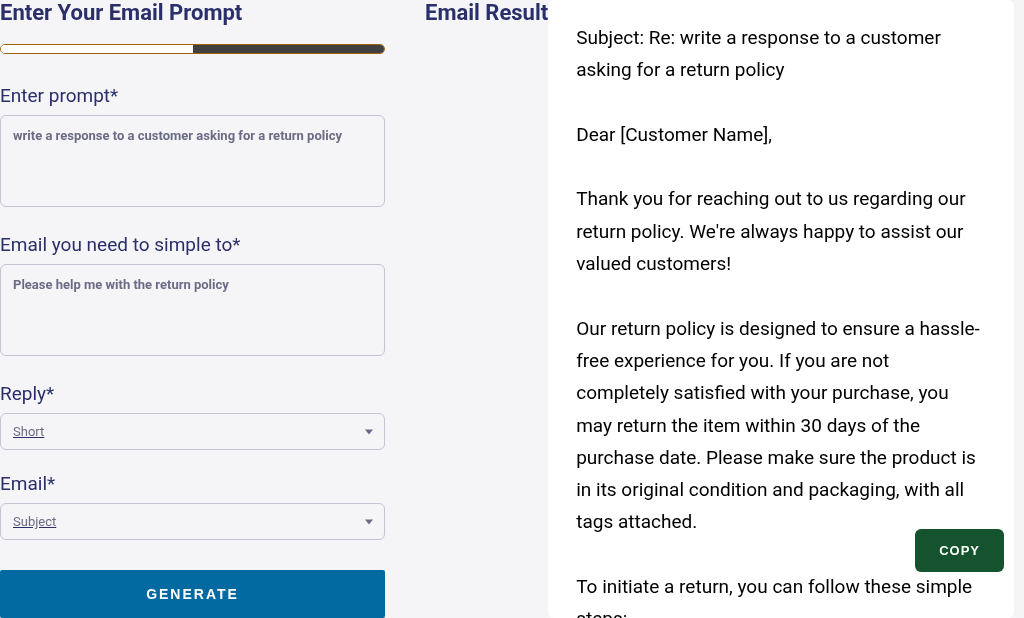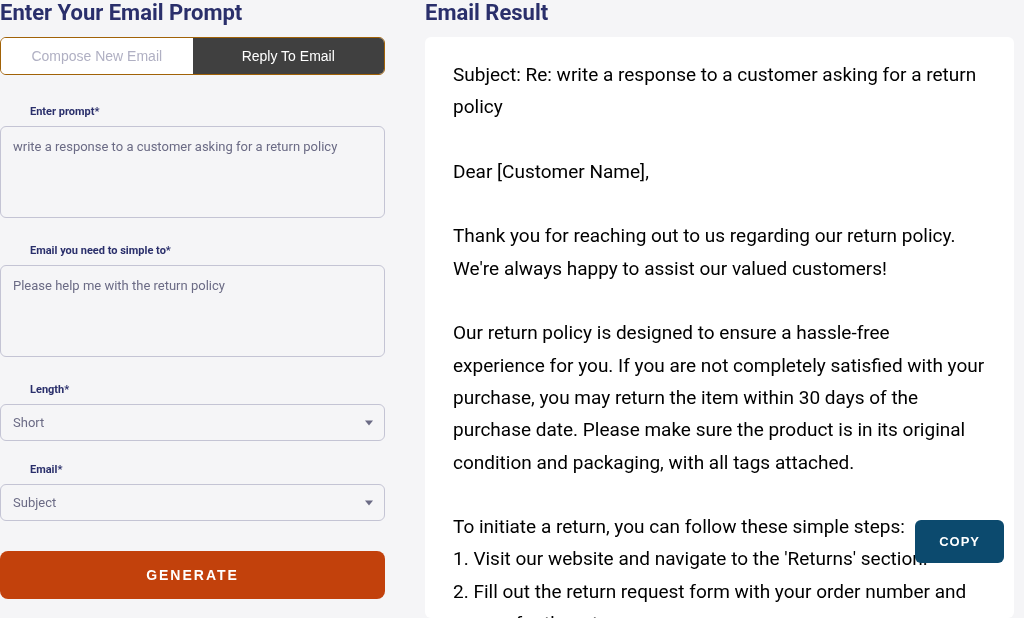--- a/index.html
+++ b/index.html
@@ -24,28 +24,28 @@
 .left-panel {
   width: 385px;
   padding: 0px 0 0 0;
   display: flex;
   flex-direction: column;
 }
 .right-panel {
   flex: 1;
   padding: 0 10px 0 0;
   display: flex;
-  flex-direction: column;
+  flex-direction: row;
   position: relative;
 }
 h1 {
   font-size: 22px;
   font-weight: 700;
   color: #2a2f6b;
-  margin-bottom: 12px;
+  margin-bottom: 19px;
 }
 .tabs {
   display: flex;
   border-radius: 6px;
   overflow: hidden;
   border: 1px solid #a16207;
   margin-bottom: 30px;
 }
 .tab {
   flex: 1;
@@ -58,44 +58,45 @@
   border: none;
 }
 .tab.active {
   background: #404040;
   color: #fff;
 }
 .field-group {
   margin-bottom: 22px;
 }
 .field-label {
-  font-size: 11px;
-  font-weight: 700;
+  font-size: 19px;
+  font-weight: 400;
   color: #2a2f6b;
   margin-bottom: 8px;
   display: block;
-  padding-left: 30px;
 }
 textarea {
   width: 100%;
   border: 1px solid #c4c4d4;
   border-radius: 6px;
   padding: 12px;
   font-family: inherit;
   font-size: 13px;
   color: #6b6b85;
   resize: none;
   background: #f5f5f7;
 }
 .textarea-prompt {
   height: 92px;
+  font-weight: bold;
 }
 .select-wrapper {
   position: relative;
   width: 100%;
+  text-decoration: underline;
 }
 .select {
   width: 100%;
   border: 1px solid #c4c4d4;
   border-radius: 6px;
   padding: 10px 12px;
   font-family: inherit;
   font-size: 13px;
   color: #6b6b85;
   background: #f5f5f7;
@@ -109,47 +110,47 @@
   transform: translateY(-50%);
   pointer-events: none;
   width: 0;
   height: 0;
   border-left: 4px solid transparent;
   border-right: 4px solid transparent;
   border-top: 5px solid #6b6b85;
 }
 .generate-btn {
   width: 100%;
-  background: #c2410c;
+  background: #0369a1;
   color: #fff;
   border: none;
   padding: 16px;
   font-size: 14px;
   font-weight: 700;
   letter-spacing: 2px;
-  border-radius: 8px;
+  border-radius: 2px;
   cursor: pointer;
   margin-top: 8px;
 }
 .result-box {
   background: #fff;
   border-radius: 6px;
   padding: 22px 28px;
   font-size: 19px;
   line-height: 1.7;
   color: #000000;
   flex: 1;
   overflow: hidden;
   white-space: pre-wrap;
 }
 .copy-btn {
   position: absolute;
-  bottom: 55px;
+  bottom: 46px;
   right: 20px;
-  background: #0c4a6e;
+  background: #14532d;
   color: #fff;
   border: none;
   padding: 14px 24px;
   font-size: 13px;
   font-weight: 700;
   letter-spacing: 1px;
   border-radius: 6px;
   cursor: pointer;
 }
 </style>
@@ -169,21 +170,21 @@
       <label class="field-label">Enter prompt*</label>
       <textarea class="textarea-prompt" style="">write a response to a customer asking for a return policy</textarea>
     </div>
 
     <div class="field-group">
       <label class="field-label">Email you need to simple to*</label>
       <textarea class="textarea-prompt" style="">Please help me with the return policy</textarea>
     </div>
 
     <div class="field-group">
-      <label class="field-label">Length*</label>
+      <label class="field-label">Reply*</label>
       <div class="select-wrapper">
         <div class="select">Short</div>
         <div class="select-caret"></div>
       </div>
     </div>
 
     <div class="field-group">
       <label class="field-label">Email*</label>
       <div class="select-wrapper">
         <div class="select">Subject</div>

